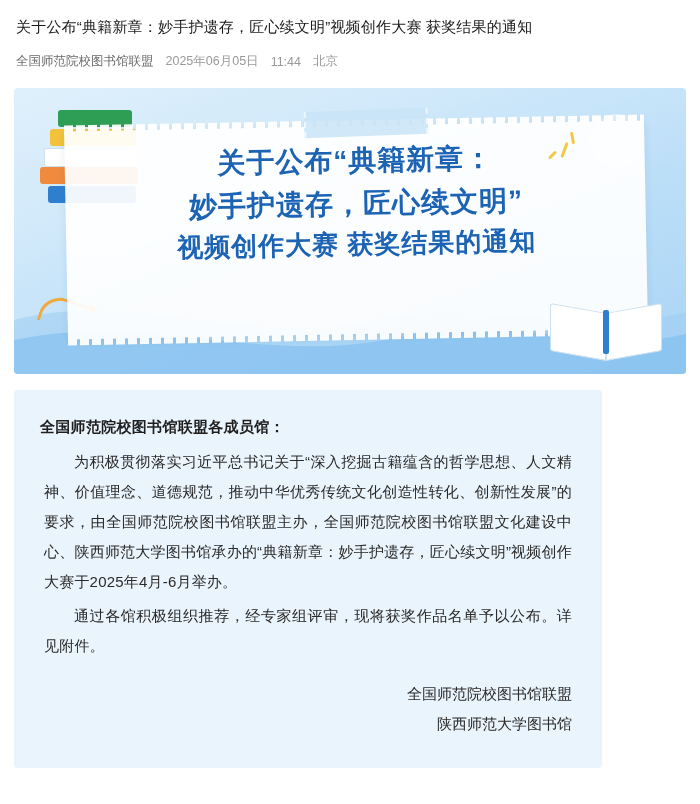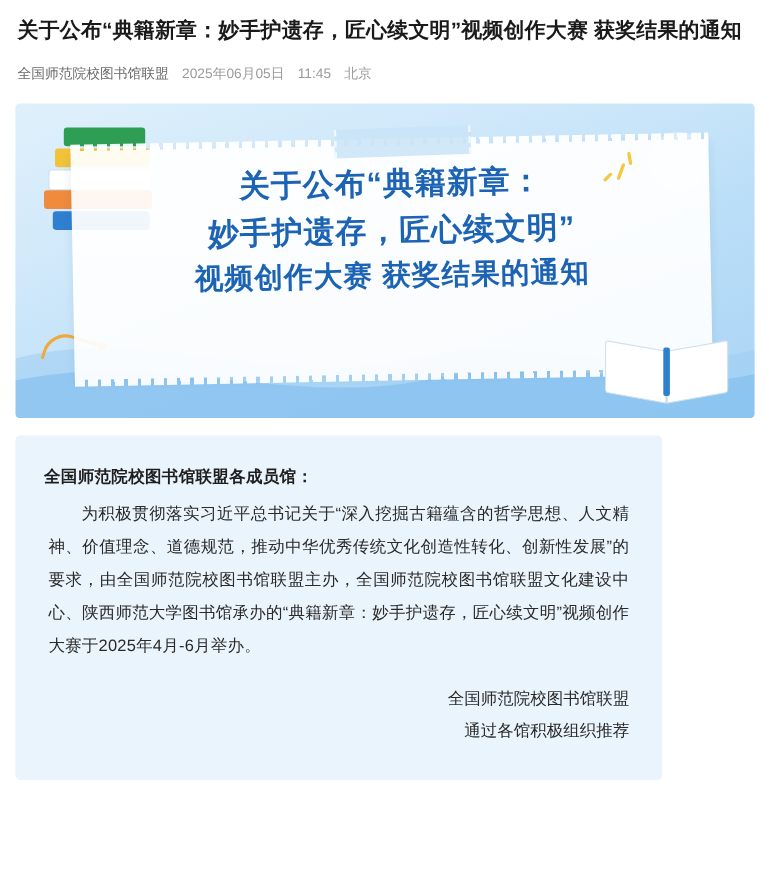--- a/index.html
+++ b/index.html
@@ -15,22 +15,22 @@
     overflow: hidden;
   }
   .page {
     width: 700px;
     height: 804px;
     position: relative;
     box-sizing: border-box;
     padding: 0 14px;
   }
   .article-title {
-    font-size: 19px;
-    font-weight: bold;
+    font-size: 15px;
+    font-weight: normal;
     line-height: 1.42;
     color: #1a1a1a;
     letter-spacing: 0.2px;
     padding: 16px 2px 0 2px;
     margin: 0;
   }
   .meta-row {
     display: flex;
     align-items: center;
     gap: 12px;
@@ -239,21 +239,21 @@
 </head>
 <body>
 
 <div class="page">
 
   <h1 class="article-title">关于公布“典籍新章：妙手护遗存，匠心续文明”视频创作大赛 获奖结果的通知</h1>
 
   <div class="meta-row">
     <span class="meta-source">全国师范院校图书馆联盟</span>
     <span class="meta-date">2025年06月05日</span>
-    <span class="meta-time">11:45</span>
+    <span class="meta-time">11:44</span>
     <span class="meta-loc">北京</span>
   </div>
 
   <div class="hero">
     <div class="hero-sun"></div>
 
     <svg class="hero-wave" viewBox="0 0 672 120" preserveAspectRatio="none">
       <path d="M0,66 C120,34 240,96 360,66 C470,40 560,86 672,58 L672,120 L0,120 Z" fill="#9fcdf2" opacity="0.55"></path>
       <path d="M0,86 C130,58 250,112 380,84 C500,58 580,102 672,80 L672,120 L0,120 Z" fill="#7fbdee" opacity="0.6"></path>
     </svg>
@@ -284,19 +284,20 @@
     <div class="openbook">
       <div class="ob-left"></div>
       <div class="ob-right"></div>
       <div class="ob-spine"></div>
     </div>
   </div>
 
   <div class="body-card">
     <p class="salutation">全国师范院校图书馆联盟各成员馆：</p>
     <p class="para">为积极贯彻落实习近平总书记关于“深入挖掘古籍蕴含的哲学思想、人文精神、价值理念、道德规范，推动中华优秀传统文化创造性转化、创新性发展”的要求，由全国师范院校图书馆联盟主办，全国师范院校图书馆联盟文化建设中心、陕西师范大学图书馆承办的“典籍新章：妙手护遗存，匠心续文明”视频创作大赛于2025年4月-6月举办。</p>
+    <p class="para">通过各馆积极组织推荐，经专家组评审，现将获奖作品名单予以公布。详见附件。</p>
     <div class="sign">
       <div>全国师范院校图书馆联盟</div>
-      <div>通过各馆积极组织推荐</div>
+      <div>陕西师范大学图书馆</div>
     </div>
   </div>
 
 </div>
 
 </body></html>

